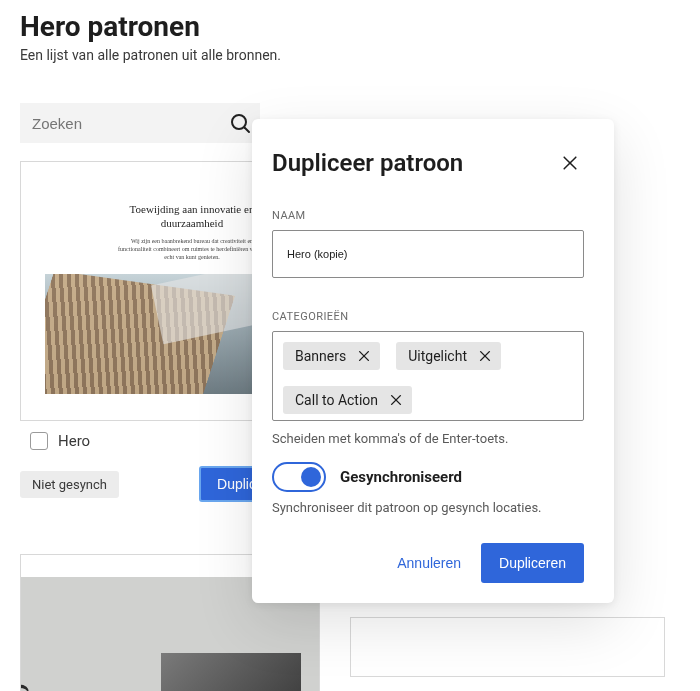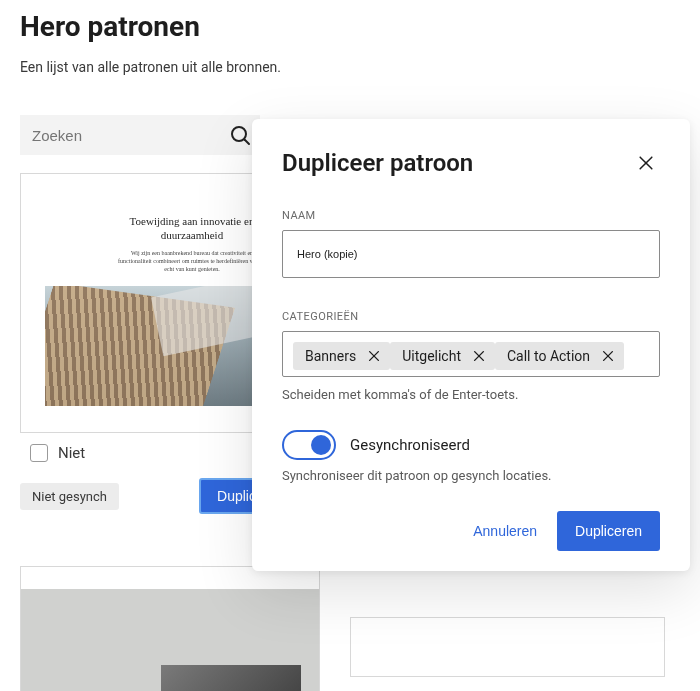--- a/index.html
+++ b/index.html
@@ -35,21 +35,21 @@
     padding: 0 20px 0 20px;
   }
   .page-title {
     font-size: 28px;
     font-weight: 700;
     margin: 10px 0 2px 0;
   }
   .page-subtitle {
     font-size: 14px;
     color: #3a3a3a;
-    margin: 16px 0 20px 0;
+    margin: 4px 0 20px 0;
   }
 
   .searchbar-wrap {
     padding-top: 20px;
   }
   .searchbar {
     position: relative;
     width: 240px;
     height: 40px;
     background: #f3f3f3;
@@ -234,25 +234,25 @@
   
   .scrim {
     position: absolute;
     inset: 0;
     background: rgba(255,255,255,0.0);
   }
   .modal {
     position: absolute;
     top: 119px;
     left: 252px;
-    width: 438px;
+    width: 362px;
     background: var(--panel);
     border-radius: 6px;
     box-shadow: 0 20px 60px rgba(0,0,0,0.12), 0 2px 8px rgba(0,0,0,0.08);
-    padding: 30px 30px 20px 30px;
+    padding: 30px 30px 20px 20px;
   }
   .modal-header {
     display: flex;
     align-items: center;
     justify-content: space-between;
     margin-bottom: 20px;
   }
   .modal-title {
     font-size: 24px;
     font-weight: 600;
@@ -288,21 +288,21 @@
 
   .group { margin-top: 32px; }
 
   .cats-box {
     width: 100%;
     border: 1px solid #8a8a8a;
     padding: 10px 10px 6px 10px;
     border-radius: 2px;
     display: flex;
     flex-wrap: wrap;
-    gap: 0;
+    gap: 16px;
     align-items: center;
   }
   .chip {
     display: inline-flex;
     align-items: center;
     gap: 10px;
     background: var(--chip);
     color: var(--chip-text);
     font-size: 14px;
     padding: 6px 8px 6px 12px;
@@ -316,21 +316,22 @@
   .hint {
     font-size: 13px;
     color: #5a5a5a;
     margin-top: 10px;
   }
 
   .toggle-row {
     display: flex;
     align-items: center;
     gap: 14px;
-    margin-top: 28px;
+    margin-top: 16px;
+    font-weight: bold;
   }
   .toggle {
     width: 54px;
     height: 30px;
     border: 2px solid var(--toggle-on);
     border-radius: 16px;
     background: #fff;
     position: relative;
   }
   .toggle .knob {
@@ -402,21 +403,21 @@
         <p class="hl">Toewijding aan innovatie en duurzaamheid</p>
         <p class="sub">Wij zijn een baanbrekend bureau dat creativiteit en functionaliteit combineert om ruimtes te herdefiniëren waar u echt van kunt genieten.</p>
         <span class="btnish">Over ons</span>
       </div>
       <div class="preview-photo"></div>
     </div>
   </div>
 
   <div class="card-meta" style="width:300px;">
     <span class="cb"></span>
-    <span class="card-name">Niet</span>
+    <span class="card-name">Hero</span>
   </div>
 
   <div class="status-bar" style="width:300px;">
     <span class="badge">Niet gesynch</span>
     <button class="dup-btn">Dupliceren</button>
   </div>
 
   <div class="card2">
     <div class="gray"></div>
     <span class="letter">p</span>

